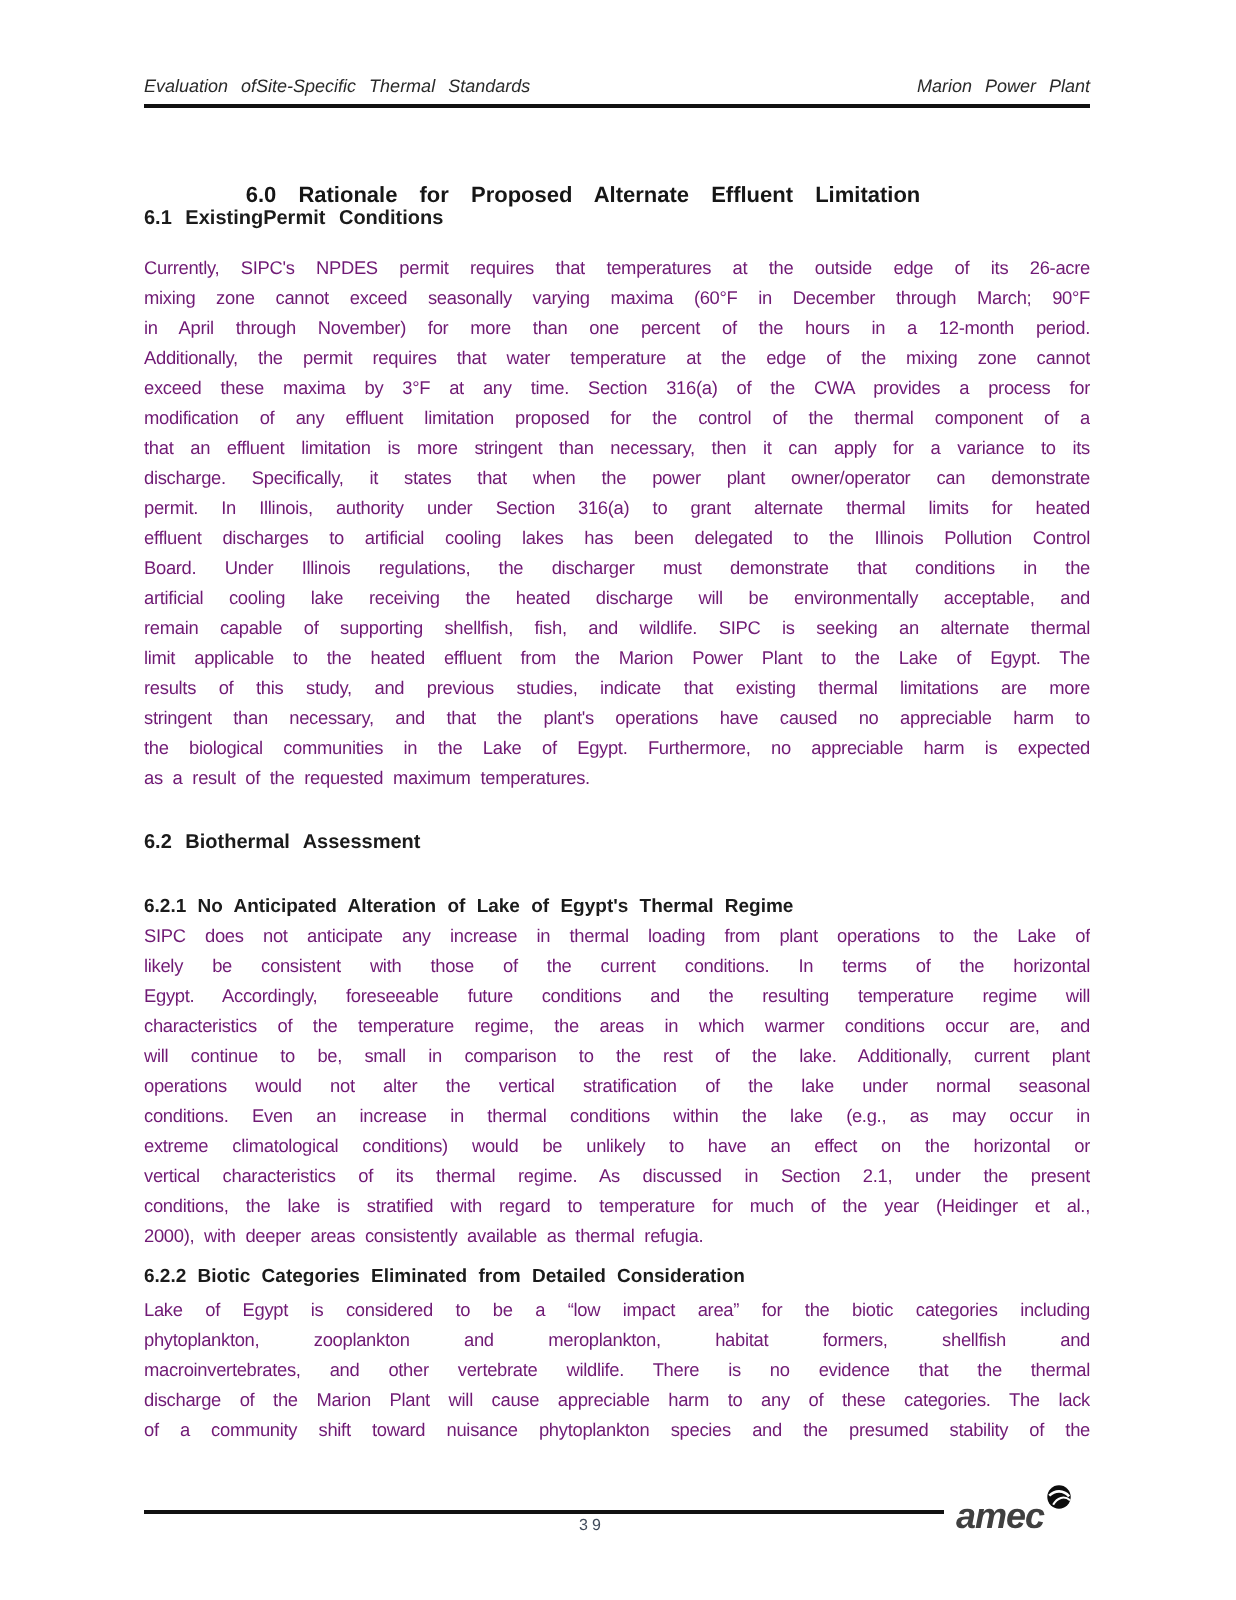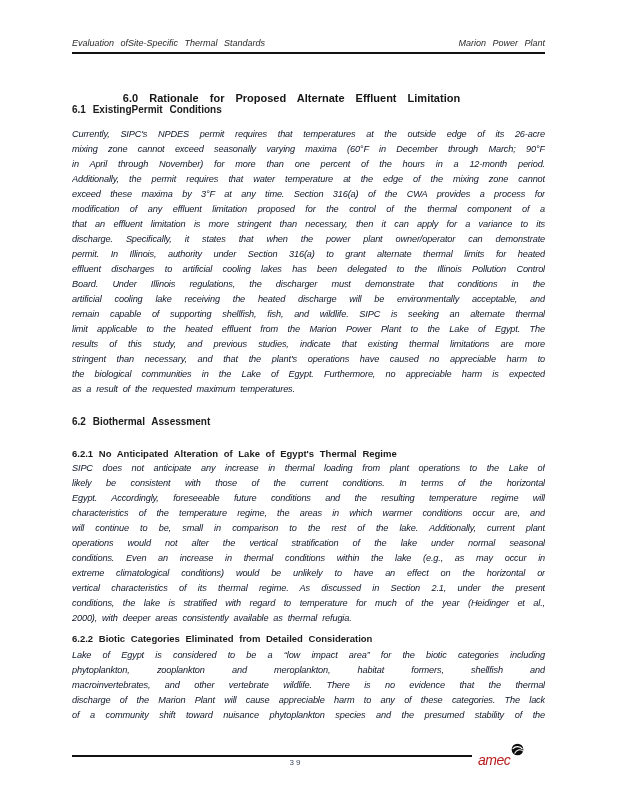--- a/index.html
+++ b/index.html
@@ -53,21 +53,21 @@
   .sec-heading.lvl2 { font-size: 9.5px; word-spacing: 3px; }
 
   .sec-0 .sec-heading { }
   .sec-0 .para { margin-top: 12px; }
   .sec-1 .sec-heading { margin-top: 19px; }
   .sec-2 .sec-heading { margin-top: 21px; }
   .sec-2 .para { margin-top: 2px; }
   .sec-3 .sec-heading { margin-top: 7px; }
   .sec-3 .para { margin-top: 4px; }
 
-  .para { color: #0f172a; font-style: italic; }
+  .para { color: #701a75; }
   .ln {
     font-size: 9.2px;
     letter-spacing: -0.15px;
     word-spacing: 1.5px;
     line-height: 15px;
     height: 15px;
     overflow: hidden;
     text-align: justify;
     text-align-last: justify;
   }
@@ -92,25 +92,25 @@
     letter-spacing: 2px;
     color: #3f4a5a;
   }
   .brand-logo {
     position: absolute;
     left: 478px;
     top: 742px;
     white-space: nowrap;
   }
   .brand-logo .wordmark {
-    font-size: 14px;
-    font-weight: normal;
+    font-size: 18px;
+    font-weight: bold;
     font-style: italic;
     letter-spacing: -0.5px;
-    color: #b91c1c;
+    color: #404040;
     vertical-align: baseline;
   }
   .brand-logo .rose {
     display: inline-block;
     width: 13px;
     height: 13px;
     vertical-align: 9px;
     margin-left: 1px;
   }
 </style>

